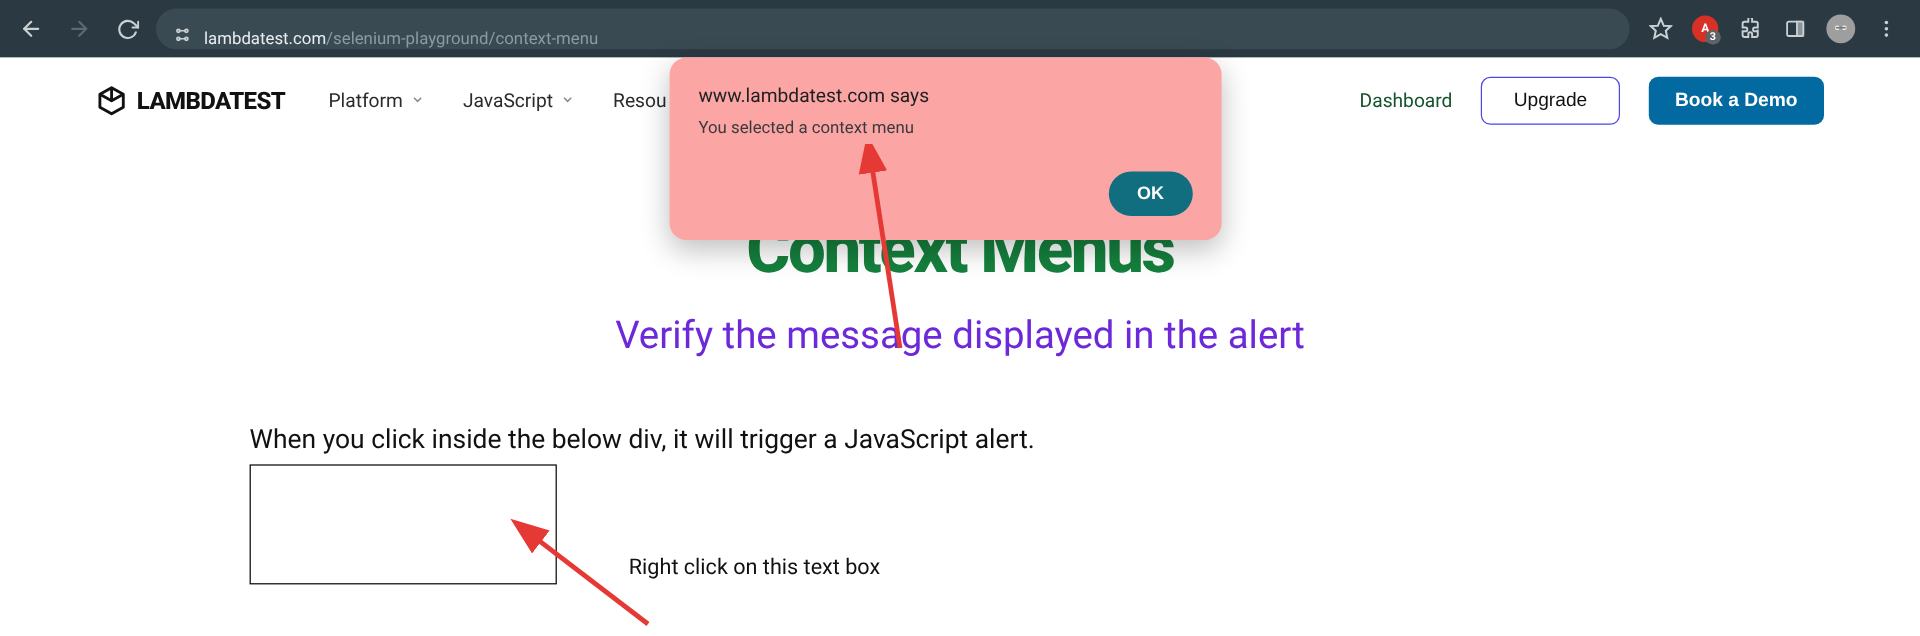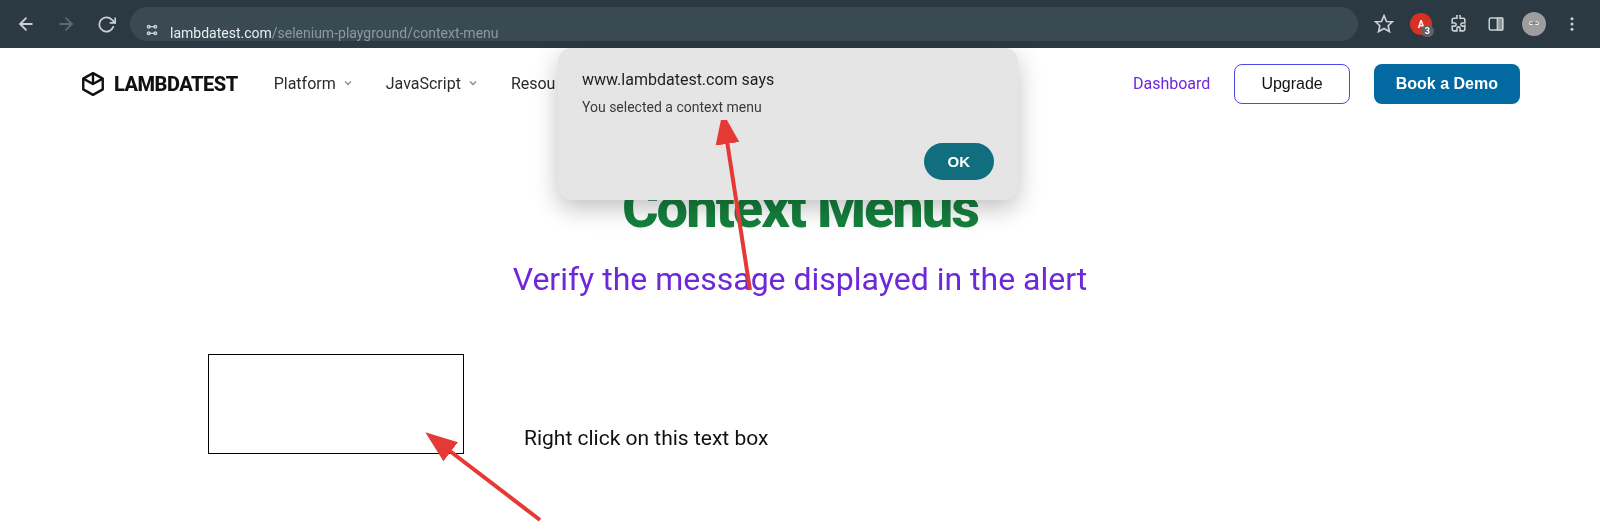--- a/index.html
+++ b/index.html
@@ -130,21 +130,21 @@
       cursor: pointer;
     }
     .header-right {
       margin-left: auto;
       display: flex;
       align-items: center;
       gap: 24px;
     }
     .link-plain {
       font-size: 16px;
-      color: #6d28d9;
+      color: #14532d;
       cursor: pointer;
     }
     .btn-outline {
       border: 1.5px solid #4f46e5;
       background: #fff;
       color: #111;
       padding: 10px 26px;
       border-radius: 8px;
       font-size: 16px;
       font-weight: 500;
@@ -194,32 +194,32 @@
       height: 100px;
       border: 1.5px solid #000;
       background: #fff;
     }
     .box-row {
       display: flex;
       align-items: flex-end;
       gap: 60px;
     }
     .box-label {
-      font-size: 21px;
+      font-size: 18px;
       color: #111;
       padding-bottom: 4px;
     }
 
     
     .alert-dialog {
       position: absolute;
       top: 48px;
       left: 558px;
       width: 460px;
-      background: #e5e5e5;
+      background: #fca5a5;
       border-radius: 14px;
       box-shadow: 0 8px 24px rgba(0,0,0,0.25);
       padding: 22px 24px 20px 24px;
       z-index: 100;
     }
     .alert-title {
       font-size: 16px;
       color: #1f1f1f;
       margin-bottom: 10px;
     }
@@ -368,20 +368,21 @@
     <button class="btn-outline">Upgrade</button>
     <button class="btn-primary">Book a Demo</button>
   </div>
 </div>
 
 <div class="page-content">
   <h1 class="page-title">Context Menus</h1>
   <div class="page-sub">Verify the message displayed in the alert</div>
 
   <div class="instruction-row">
+    <div class="instruction-text">When you click inside the below div, it will trigger a JavaScript alert.</div>
     <div class="box-row">
       <div class="context-box"></div>
       <div class="box-label">Right click on this text box</div>
     </div>
   </div>
 </div>
 
 <div class="alert-dialog">
   <div class="alert-title">www.lambdatest.com says</div>
   <div class="alert-msg">You selected a context menu</div>

